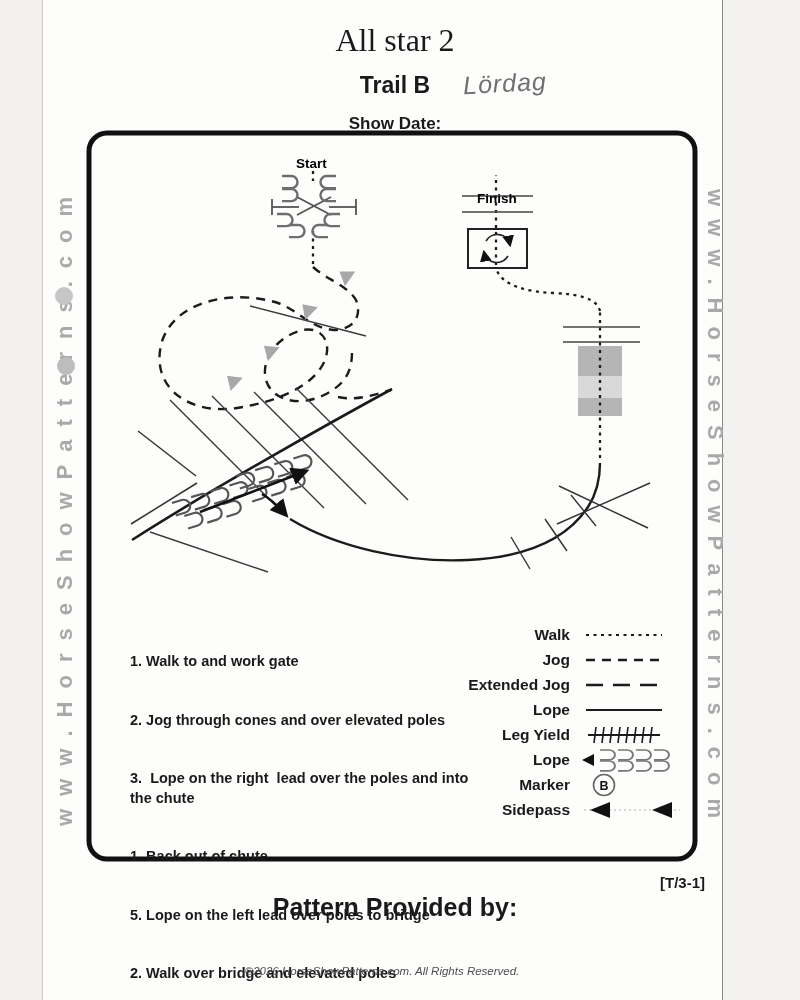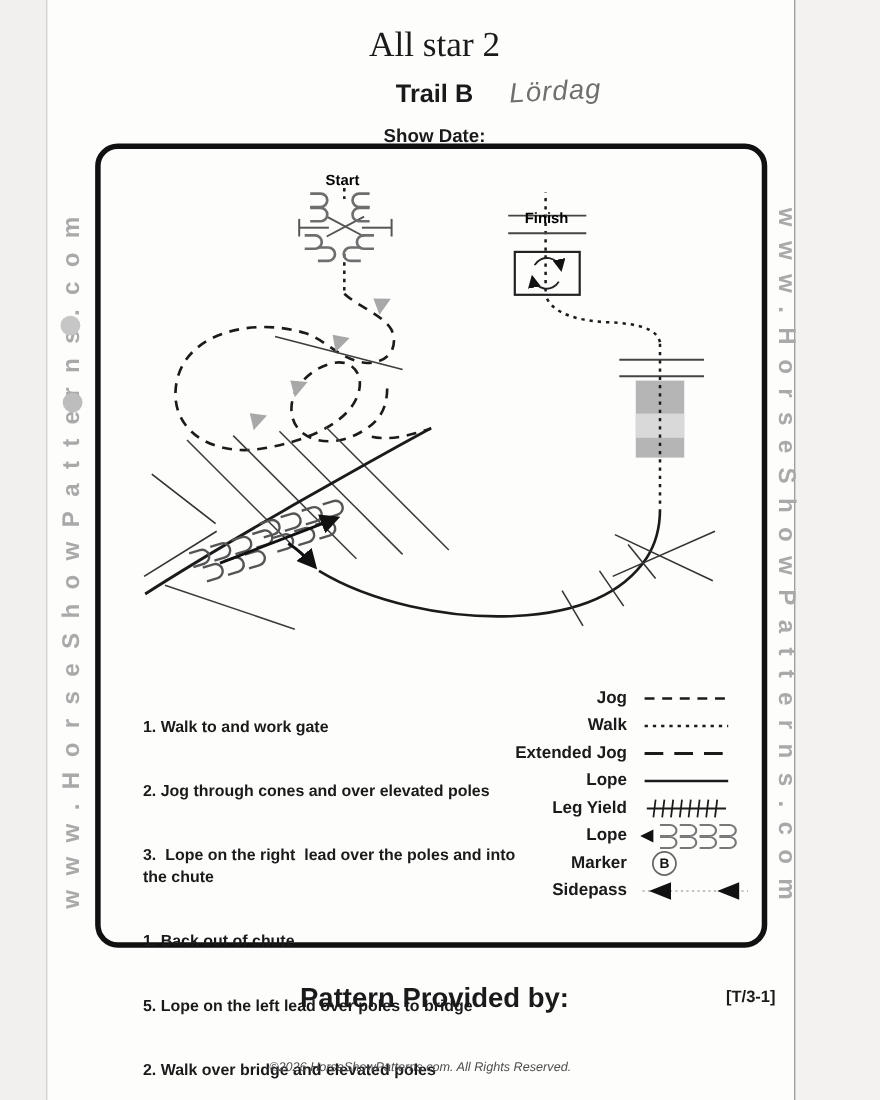--- a/index.html
+++ b/index.html
@@ -56,21 +56,21 @@
   .legend{position:absolute;left:462px;top:622px;width:226px;}
   .lrow{display:flex;align-items:center;height:25px;}
   .llabel{
     width:108px;text-align:right;font-size:15.5px;font-weight:600;
     padding-right:10px;flex:none;
   }
   .lsym{flex:none;}
 
   .pattern-code{
     position:absolute;left:555px;top:874px;width:150px;text-align:right;
-    font-weight:bold;font-size:15px;margin-top:24px;
+    font-weight:bold;font-size:15px;
   }
   .provided{
     position:absolute;left:90px;top:893px;width:610px;text-align:center;
     font-weight:bold;font-size:25px;
   }
   .copyright{
     position:absolute;left:42px;top:965px;width:680px;text-align:center;
     font-style:italic;font-size:11.5px;color:#4e4e4e;
   }
 </style>
@@ -222,29 +222,29 @@
   <div>3.  Lope on the right  lead over the poles and into the chute</div>
   <div>1. Back out of chute</div>
   <div>5. Lope on the left lead over poles to bridge</div>
   <div>2. Walk over bridge and elevated poles</div>
   
   
 </div>
 
 <div class="legend">
   <div class="lrow">
+    <span class="llabel">Walk</span>
+    <svg class="lsym" width="96" height="24">
+      <line x1="6" y1="12" x2="82" y2="12" stroke="#1b1b1b" stroke-width="2.2" stroke-dasharray="3 4.5"></line>
+    </svg>
+  </div>
+  <div class="lrow">
     <span class="llabel">Jog</span>
     <svg class="lsym" width="96" height="24">
       <line x1="6" y1="12" x2="82" y2="12" stroke="#1b1b1b" stroke-width="2.4" stroke-dasharray="9 7"></line>
-    </svg>
-  </div>
-  <div class="lrow">
-    <span class="llabel">Walk</span>
-    <svg class="lsym" width="96" height="24">
-      <line x1="6" y1="12" x2="82" y2="12" stroke="#1b1b1b" stroke-width="2.2" stroke-dasharray="3 4.5"></line>
     </svg>
   </div>
   <div class="lrow">
     <span class="llabel">Extended Jog</span>
     <svg class="lsym" width="96" height="24">
       <line x1="6" y1="12" x2="84" y2="12" stroke="#1b1b1b" stroke-width="2.6" stroke-dasharray="17 10"></line>
     </svg>
   </div>
   <div class="lrow">
     <span class="llabel">Lope</span>

